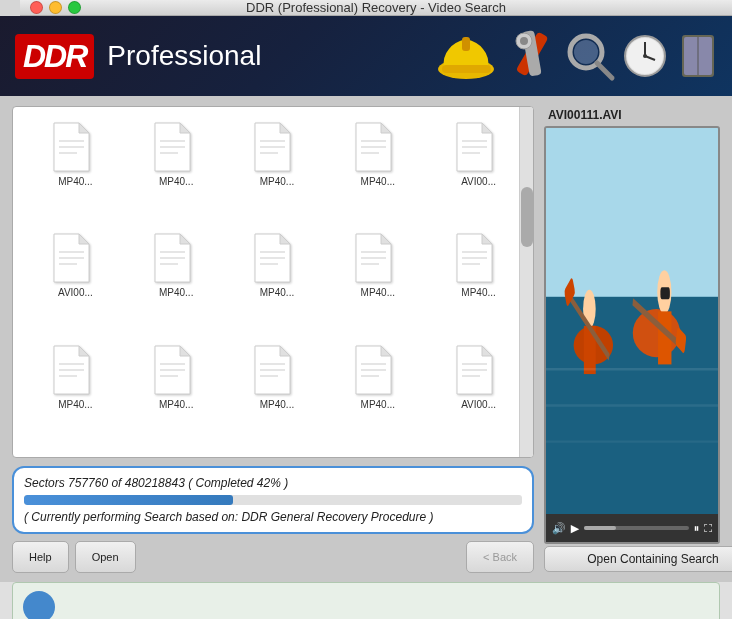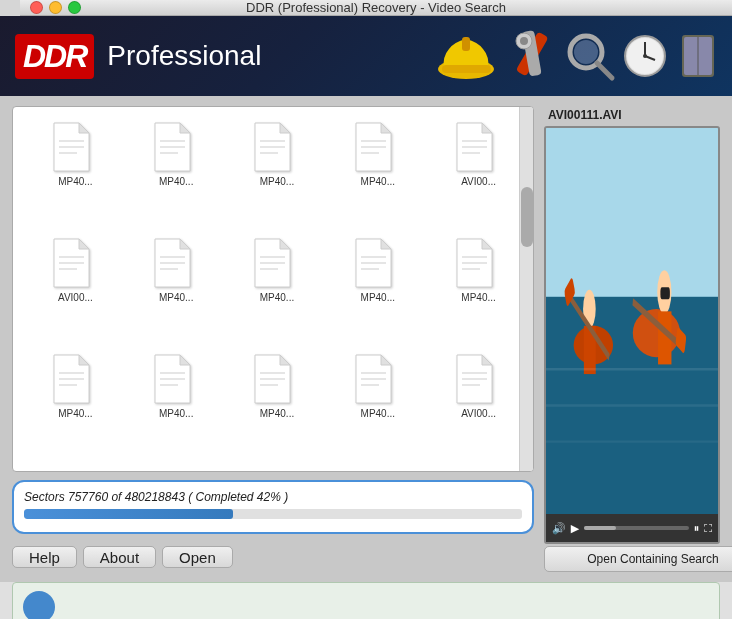--- a/index.html
+++ b/index.html
@@ -259,25 +259,25 @@
     }
 
     
     .bottom-controls {
       display: flex;
       align-items: center;
       gap: 6px;
       height: 30px;
     }
     .nav-btn {
-      height: 22px;
+      height: 32px;
       background: linear-gradient(to bottom, #f0f0f0, #d8d8d8);
       border: 1px solid #aaa;
       border-radius: 5px;
-      font-size: 15px;
+      font-size: 11px;
       cursor: pointer;
       display: flex;
       align-items: center;
       justify-content: center;
       color: #222;
       padding: 0 16px;
     }
     .nav-btn.disabled { color: #999; cursor: default; }
     .spacer { flex: 1; }
 
@@ -595,27 +595,28 @@
         <div class="scrollbar-track">
           <div class="scrollbar-thumb"></div>
         </div>
       </div>
 
       <div class="progress-area">
         <div class="progress-text1">Sectors 757760 of 480218843  ( Completed 42% )</div>
         <div class="progress-bar-container">
           <div class="progress-bar-fill" id="progress-fill" style="width: 42%"></div>
         </div>
+        <div class="progress-text2">( Currently performing Search based on: DDR General Recovery Procedure )</div>
       </div>
 
       <div class="bottom-controls">
         <button class="nav-btn">Help</button>
-        <button class="nav-btn">About</button>
         <button class="nav-btn">Open</button>
         <div class="spacer"></div>
+        <button class="nav-btn disabled">&lt; Back</button>
       </div>
     </div>
 
     <div class="preview-right">
       <div class="preview-title">AVI00111.AVI</div>
       <div class="preview-box">
         <div class="preview-image">
           <div class="kayak-scene">
             
             <svg width="100%" height="100%" viewBox="0 0 218 160" preserveAspectRatio="none">

